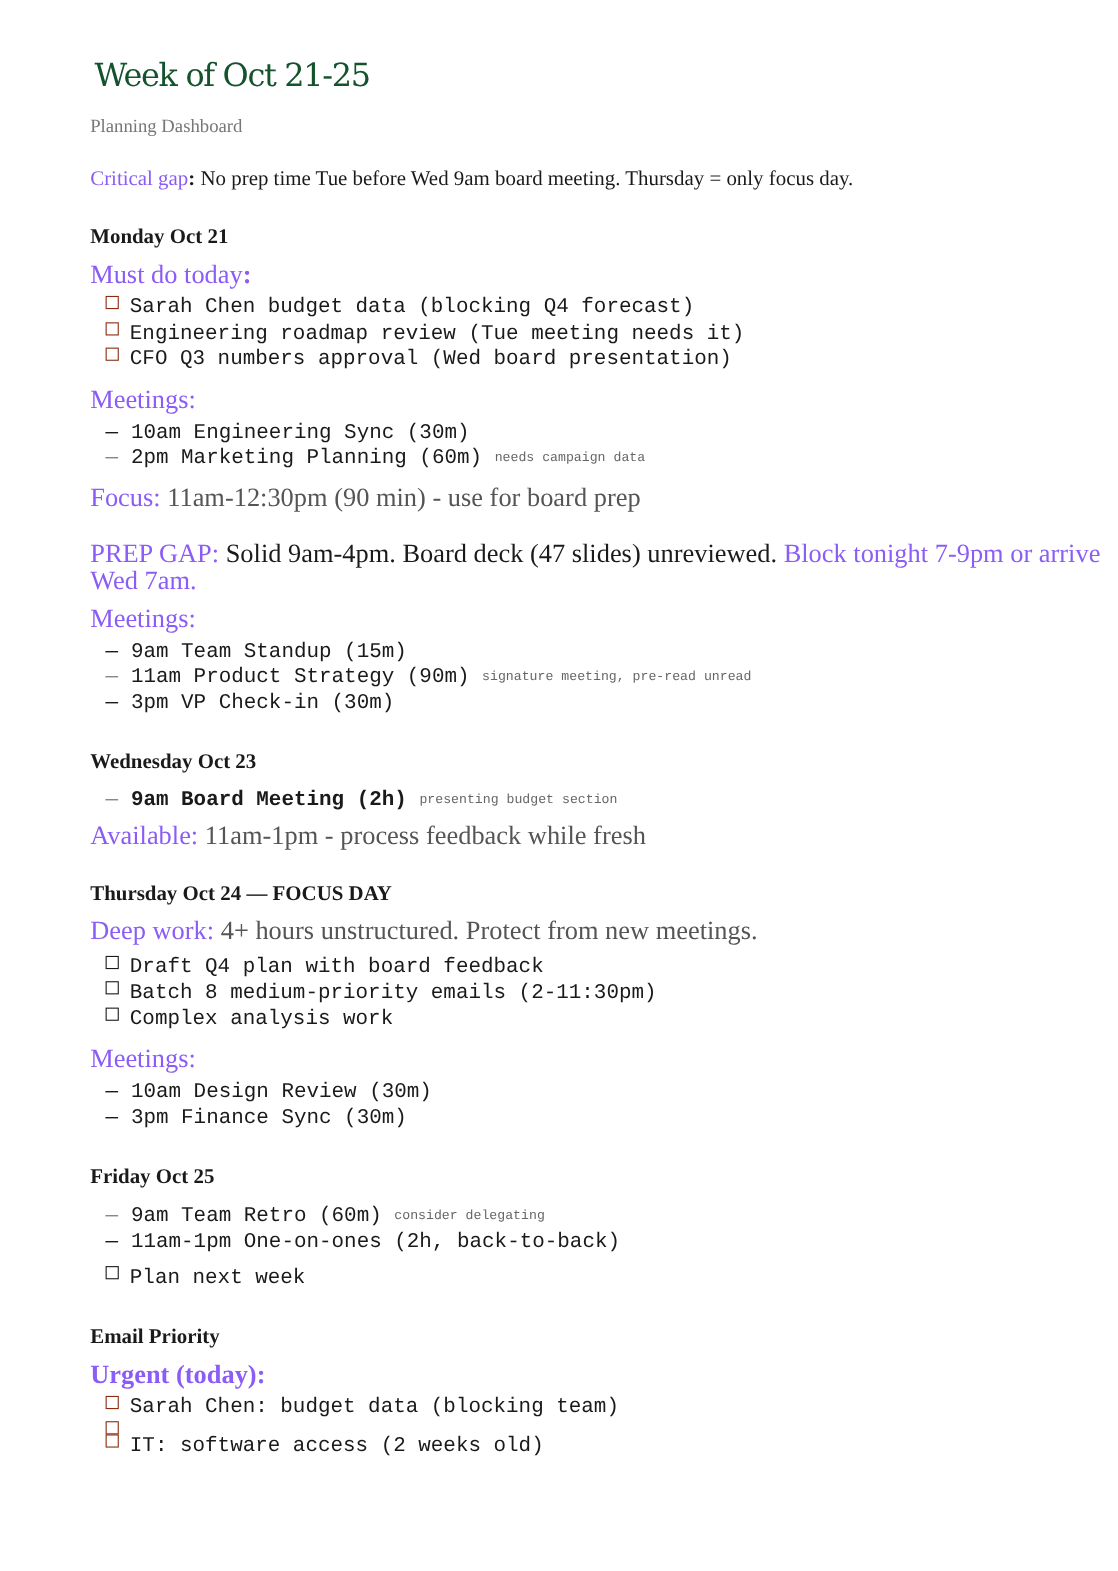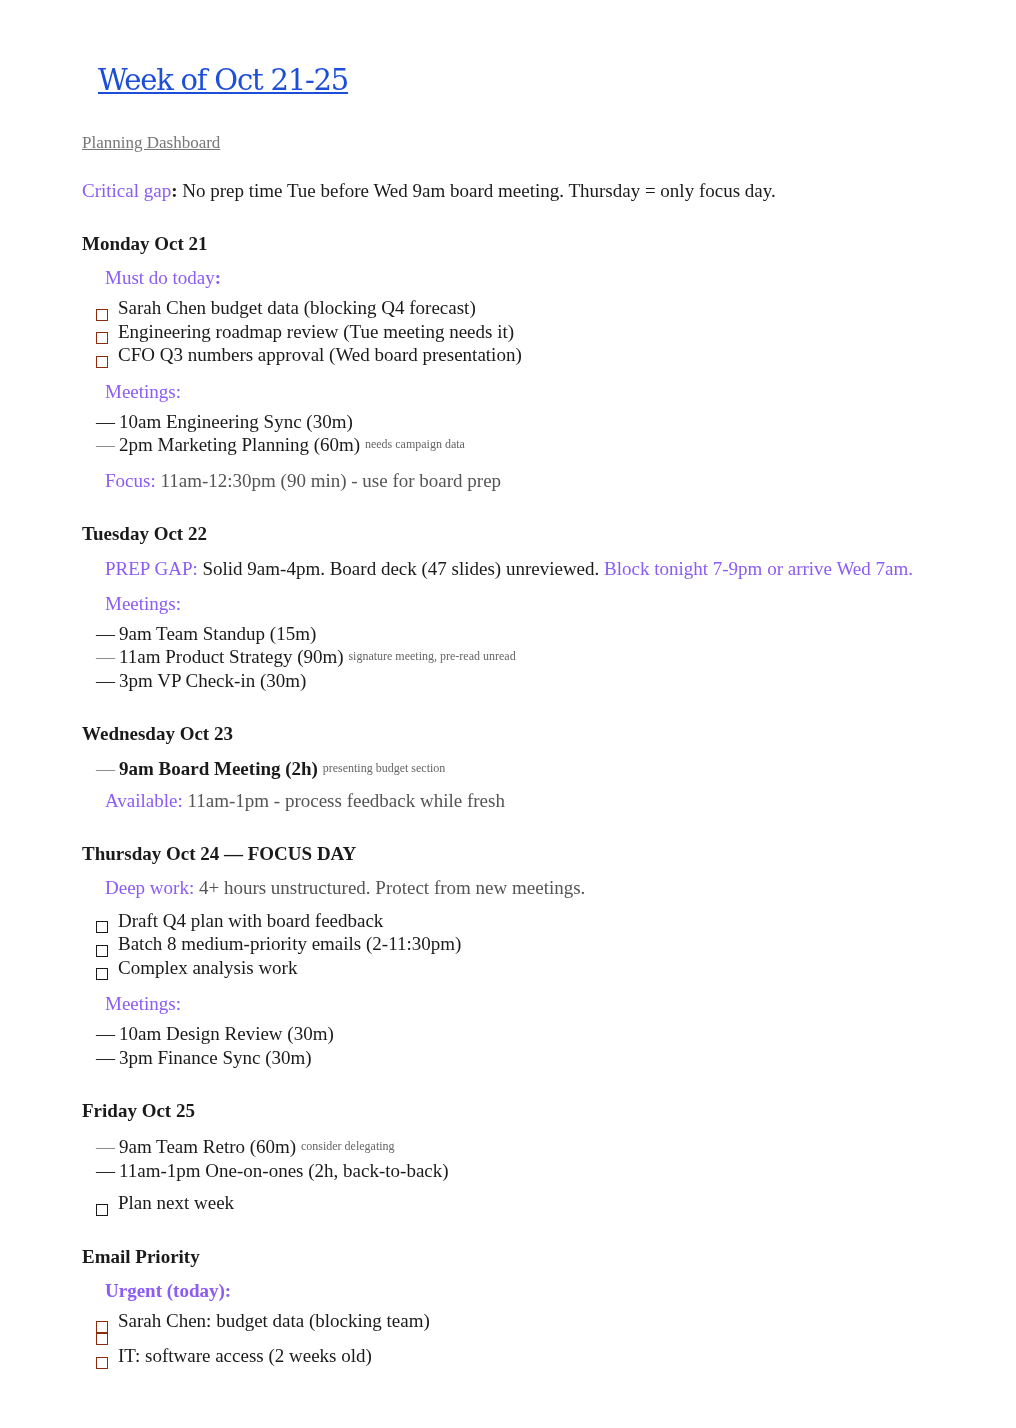--- a/index.html
+++ b/index.html
@@ -5,37 +5,37 @@
   html, body { margin: 0; padding: 0; background: #ffffff; }
   body {
     width: 1016px; height: 1428px; overflow: hidden;
     font-family: "Liberation Serif", serif;
     color: #1a1a1a;
   }
   .page { position: relative; padding: 40px 0 0 82px; }
   .title {
     font-family: "DejaVu Serif", serif;
     font-size: 29px; font-weight: 400; letter-spacing: -1.2px;
-    margin: 16px; line-height: 48px; height: 48px; color: #1d4ed8; text-decoration: underline;
+    margin: 4px; line-height: 48px; height: 48px; color: #14532d;
   }
-  .subtitle { font-size: 17px; color: #777; margin-top: 28px; line-height: 22px; text-decoration: underline; }
+  .subtitle { font-size: 17px; color: #777; margin-top: 12px; line-height: 22px; }
   .alert { font-size: 19px; margin-top: 25px; line-height: 24px; }
   .accent { color: #8b5cf6; }
   .muted { color: #555; }
   .note { color: #666; font-size: 12px; }
   h2 {
     font-size: 19px; font-weight: 700; margin: 0; line-height: 28px;
     color: #1a1a1a;
   }
   .sec { margin-top: 28px; }
   .sec.first { margin-top: 27px; }
-  .label { font-size: 19px; line-height: 24px; margin-top: 9px; margin-left: 23px; }
+  .label { font-size: 24px; line-height: 24px; margin-top: 9px; }
   .label.bold { font-weight: 700; }
   ul { list-style: none; margin: 6px 0 0 0; padding: 0 0 0 14px; }
-  li { font-size: 19px; line-height: 23.5px; display: flex; align-items: flex-end; }
+  li { font-size: 19px; line-height: 23.5px; display: flex; align-items: flex-start; font-family: Liberation Mono, monospace; }
   .box {
     display: inline-block; width: 10px; height: 10px;
     border: 1.3px solid #1a1a1a; margin-right: 10px; flex: none;
     position: relative; top: 1px;
   }
   .box.red { border-color: #8b2c0f; }
   .dash { display: inline-block; width: 20px; margin-right: 3px; color: #1a1a1a; flex: none; }
   .dash.gray { color: #888; }
   .bold { font-weight: 700; }
   .sp { white-space: pre; }
@@ -74,21 +74,20 @@
       <li>
           <span class="dash">—</span>
           <span>10am Engineering Sync (30m)</span>
         </li>
       <li><span class="dash gray">—</span><span>2pm Marketing Planning (60m)</span>&nbsp;<span class="note">needs campaign data</span></li>
     </ul>
     <div class="label" style="margin-top:12px"><span class="accent">Focus:</span><span class="muted sp"> 11am-12:30pm (90 min) - use for board prep</span></div>
   </section>
 
   <section class="sec" style="margin-top:27px">
-    <h2>Tuesday Oct 22</h2>
     <div class="label" style="margin-top:9px"><span class="accent">PREP GAP:</span><span class="sp"> Solid 9am-4pm. Board deck (47 slides) unreviewed. </span><span class="accent">Block tonight 7-9pm or arrive Wed 7am.</span></div>
     <div class="label accent" style="margin-top:11px">Meetings:</div>
     <ul>
       <li>
           <span class="dash">—</span>
           <span>9am Team Standup (15m)</span>
         </li>
       <li><span class="dash gray">—</span><span>11am Product Strategy (90m)</span>&nbsp;<span class="note">signature meeting, pre-read unread</span></li>
       <li>
           <span class="dash">—</span>

